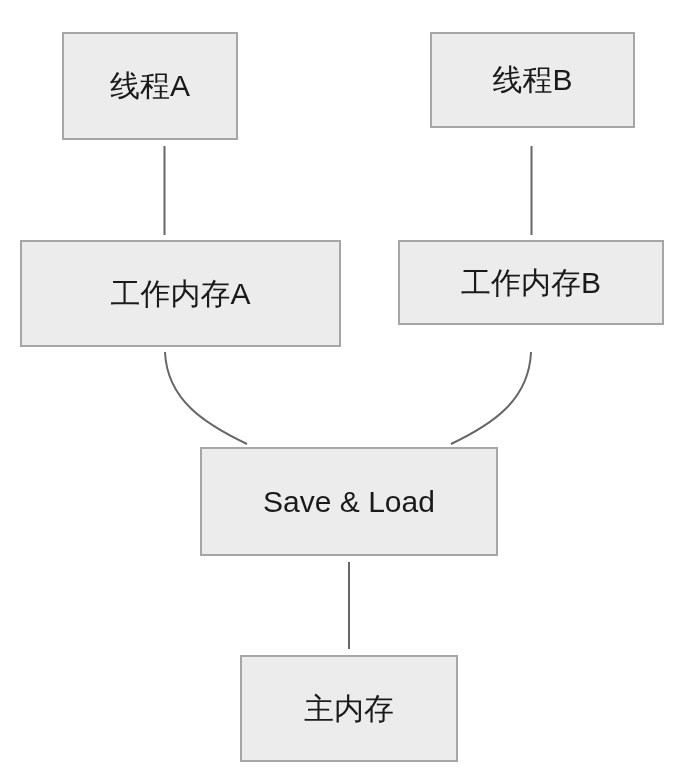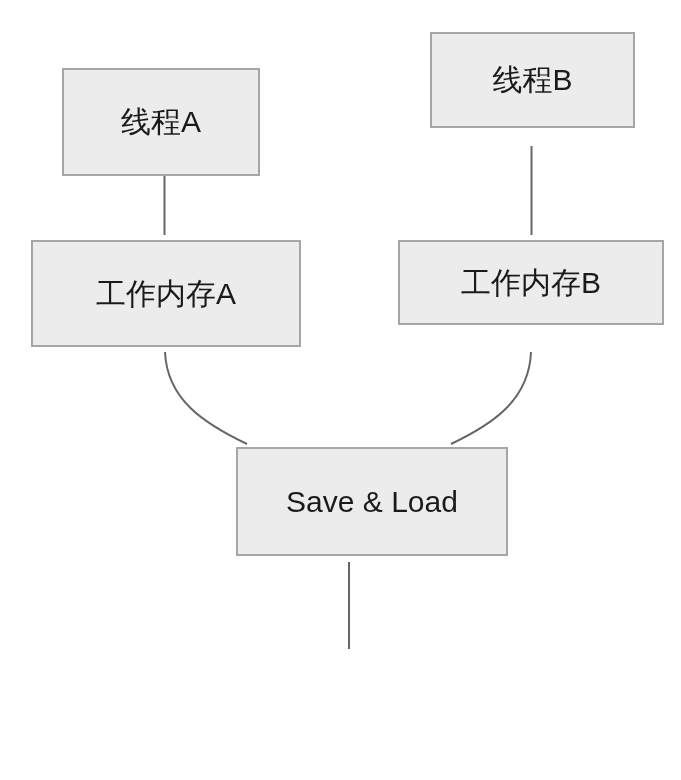--- a/index.html
+++ b/index.html
@@ -38,25 +38,25 @@
     justify-content: center;
     text-align: center;
   }
   .node-label {
     color: #1a1a1a;
     font-size: 30px;
     line-height: 1.2;
     white-space: nowrap;
   }
   
-  .node-thread-a        { left: 62px;  top: 32px;  width: 198px; height: 108px; margin-top: 36px; }
+  .node-thread-a        { left: 62px;  top: 32px;  width: 176px; height: 108px; }
   .node-thread-b        { left: 430px; top: 32px;  width: 205px; height: 96px; }
-  .node-working-mem-a   { left: 31px;  top: 240px; width: 270px; height: 107px; text-align: center; }
+  .node-working-mem-a   { left: 20px;  top: 240px; width: 321px; height: 107px; text-align: center; }
   .node-working-mem-b   { left: 398px; top: 240px; width: 266px; height: 85px; }
-  .node-save-load       { left: 200px; top: 447px; width: 272px; height: 109px; margin-left: 36px; }
+  .node-save-load       { left: 200px; top: 447px; width: 298px; height: 109px; }
   .node-main-memory     { left: 240px; top: 655px; width: 218px; height: 107px; }
 </style>
 </head>
 <body>
 
 <div class="canvas">
 
   <svg class="edges-layer" width="681" height="780" viewBox="0 0 681 780" xmlns="http://www.w3.org/2000/svg">
     <path class="edge" d="M164.5,146 L164.5,235"></path>
     <path class="edge" d="M531.5,146 L531.5,235"></path>
@@ -78,14 +78,17 @@
   </div>
 
   <div class="node node-working-mem-b">
     <span class="node-label">工作内存B</span>
   </div>
 
   <div class="node node-save-load">
     <span class="node-label">Save &amp; Load</span>
   </div>
 
+  <div class="node node-main-memory">
+    <span class="node-label">主内存</span>
+  </div>
 
 </div>
 
 </body></html>

